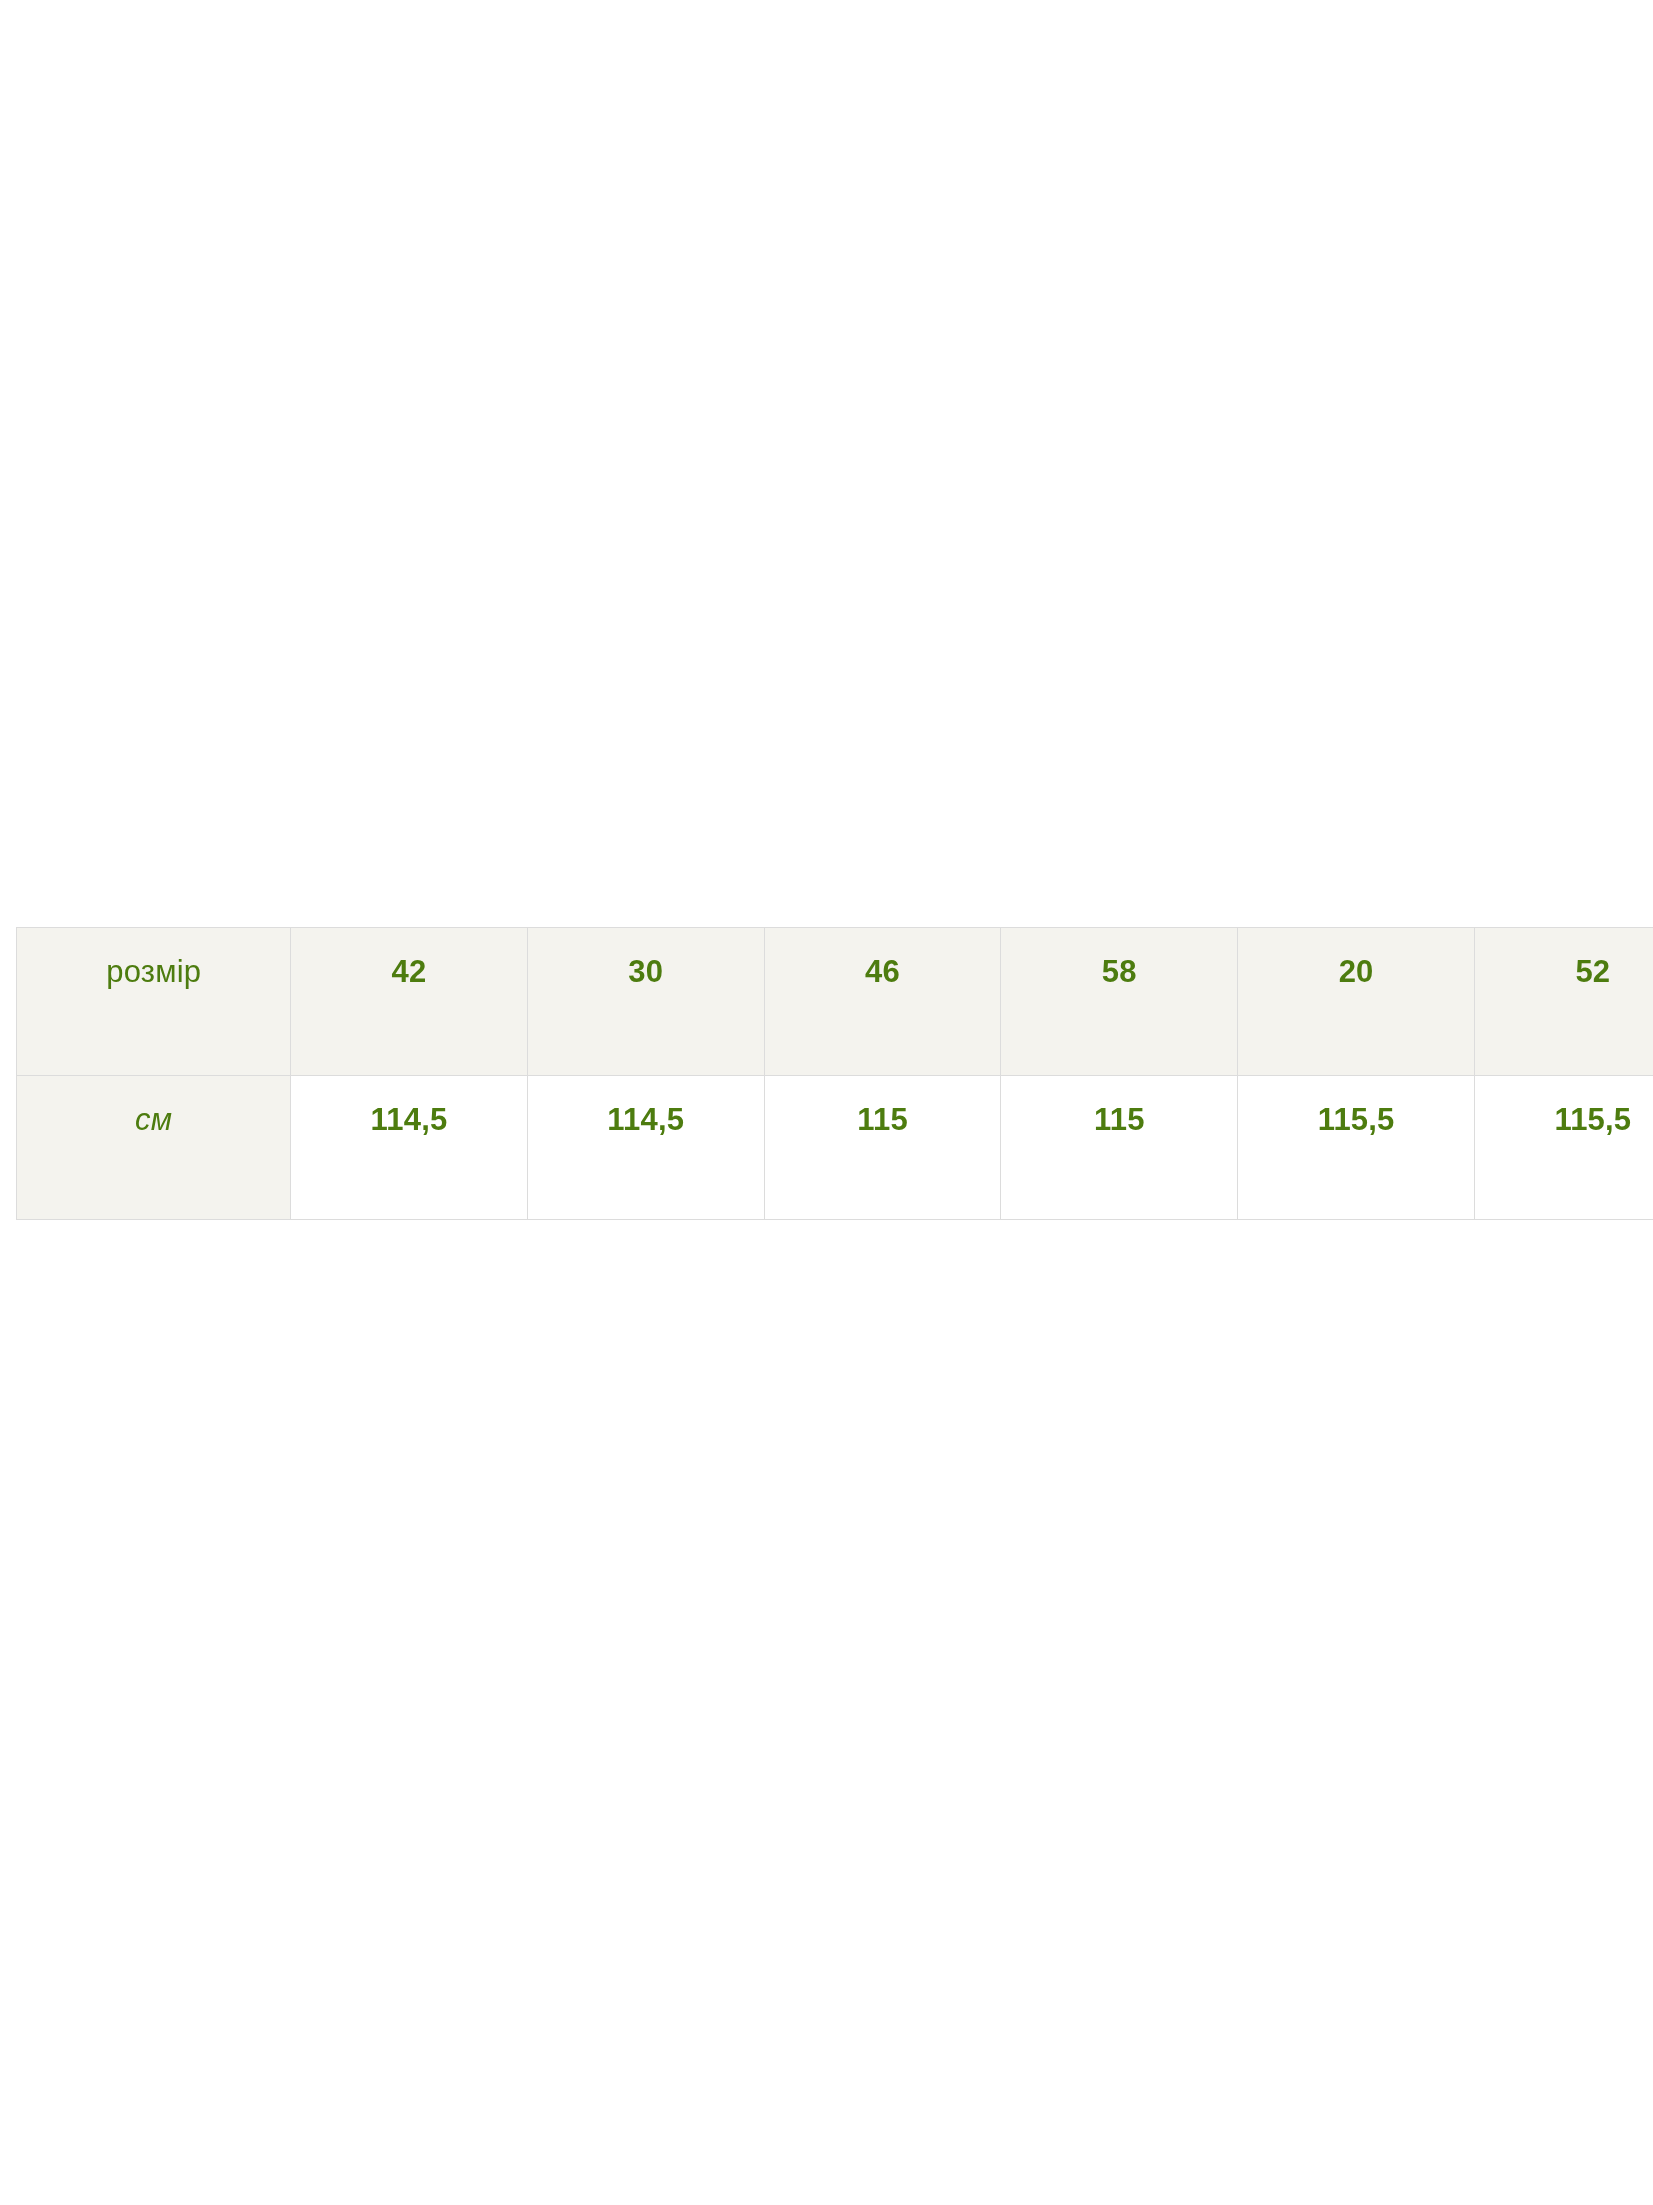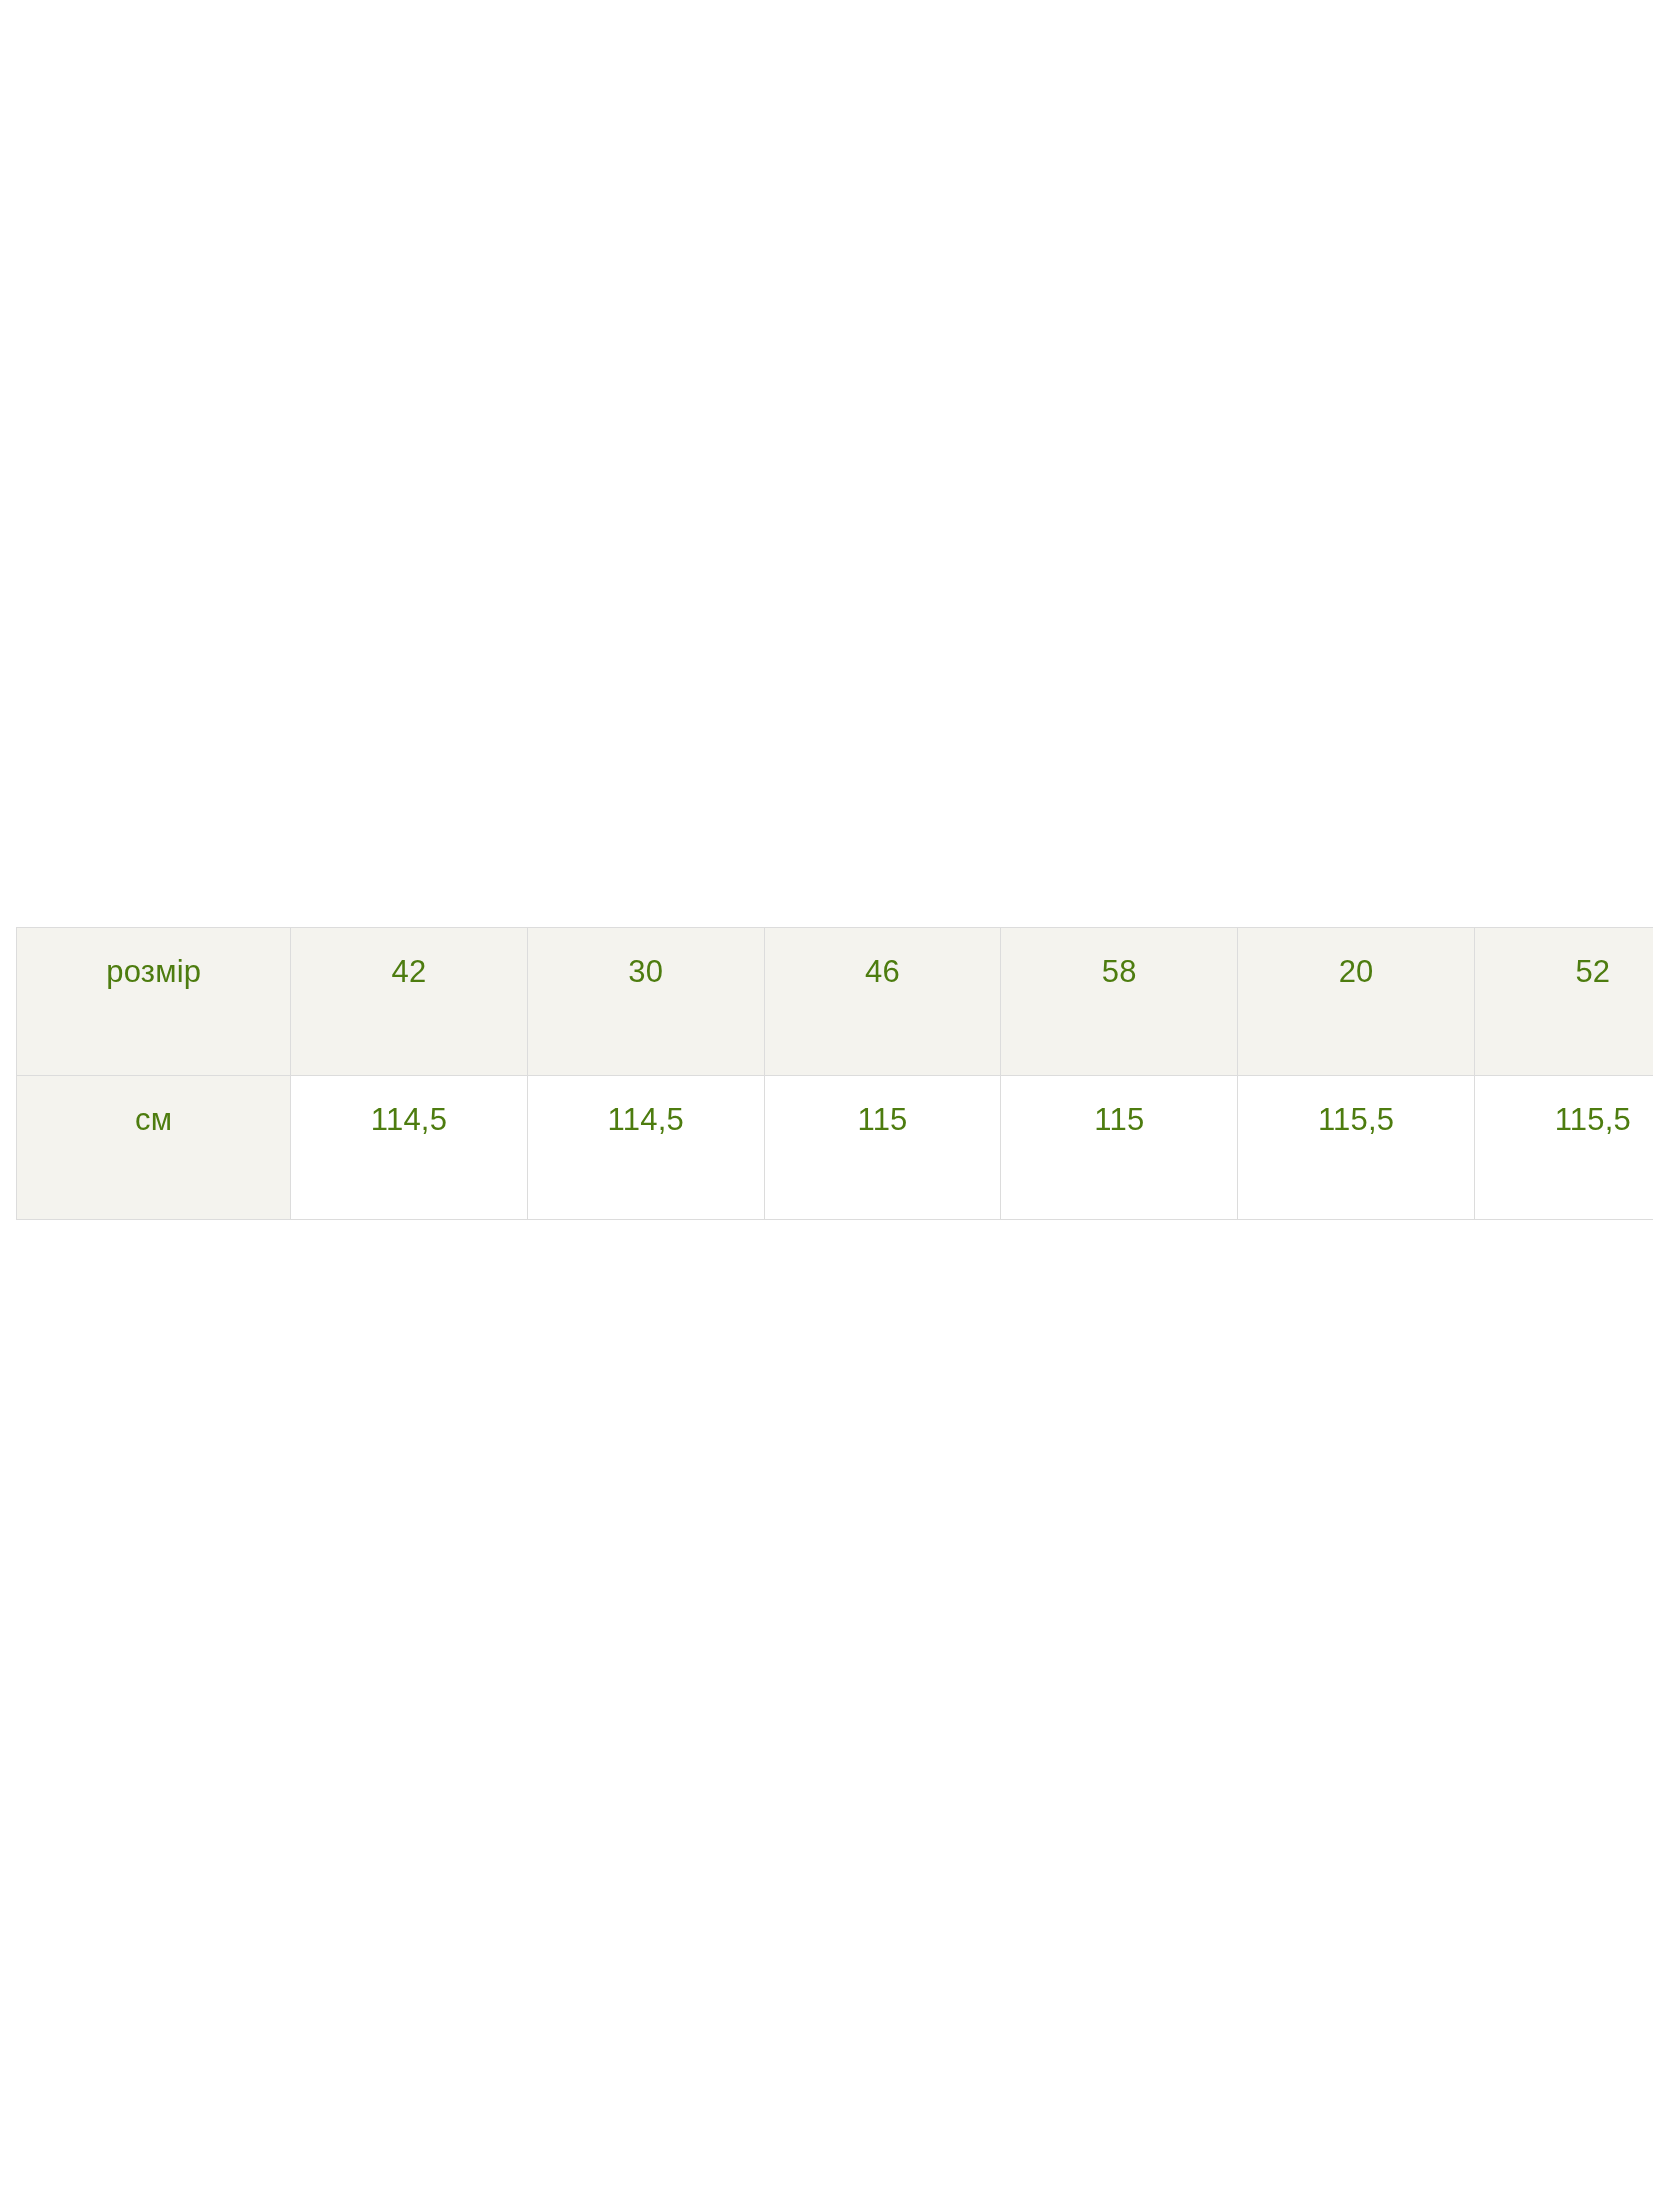--- a/index.html
+++ b/index.html
@@ -49,28 +49,30 @@
     height: 116px;
   }
 
   table.size-chart tr.data-row td {
     background: #ffffff;
     height: 112px;
   }
 
   table.size-chart tr.data-row td.label-cell {
     background: #f4f3ee;
+    font-style: italic;
   }
 
   table.size-chart td.label-cell {
     width: 263px;
   }
 
   table.size-chart td.value-cell {
     width: 226px;
+    font-weight: bold;
   }
 </style>
 </head>
 <body>
 
 <div id="size-chart-wrapper">
   <table class="size-chart">
     <tbody>
       <tr class="header-row">
         <td class="label-cell">розмір</td>

